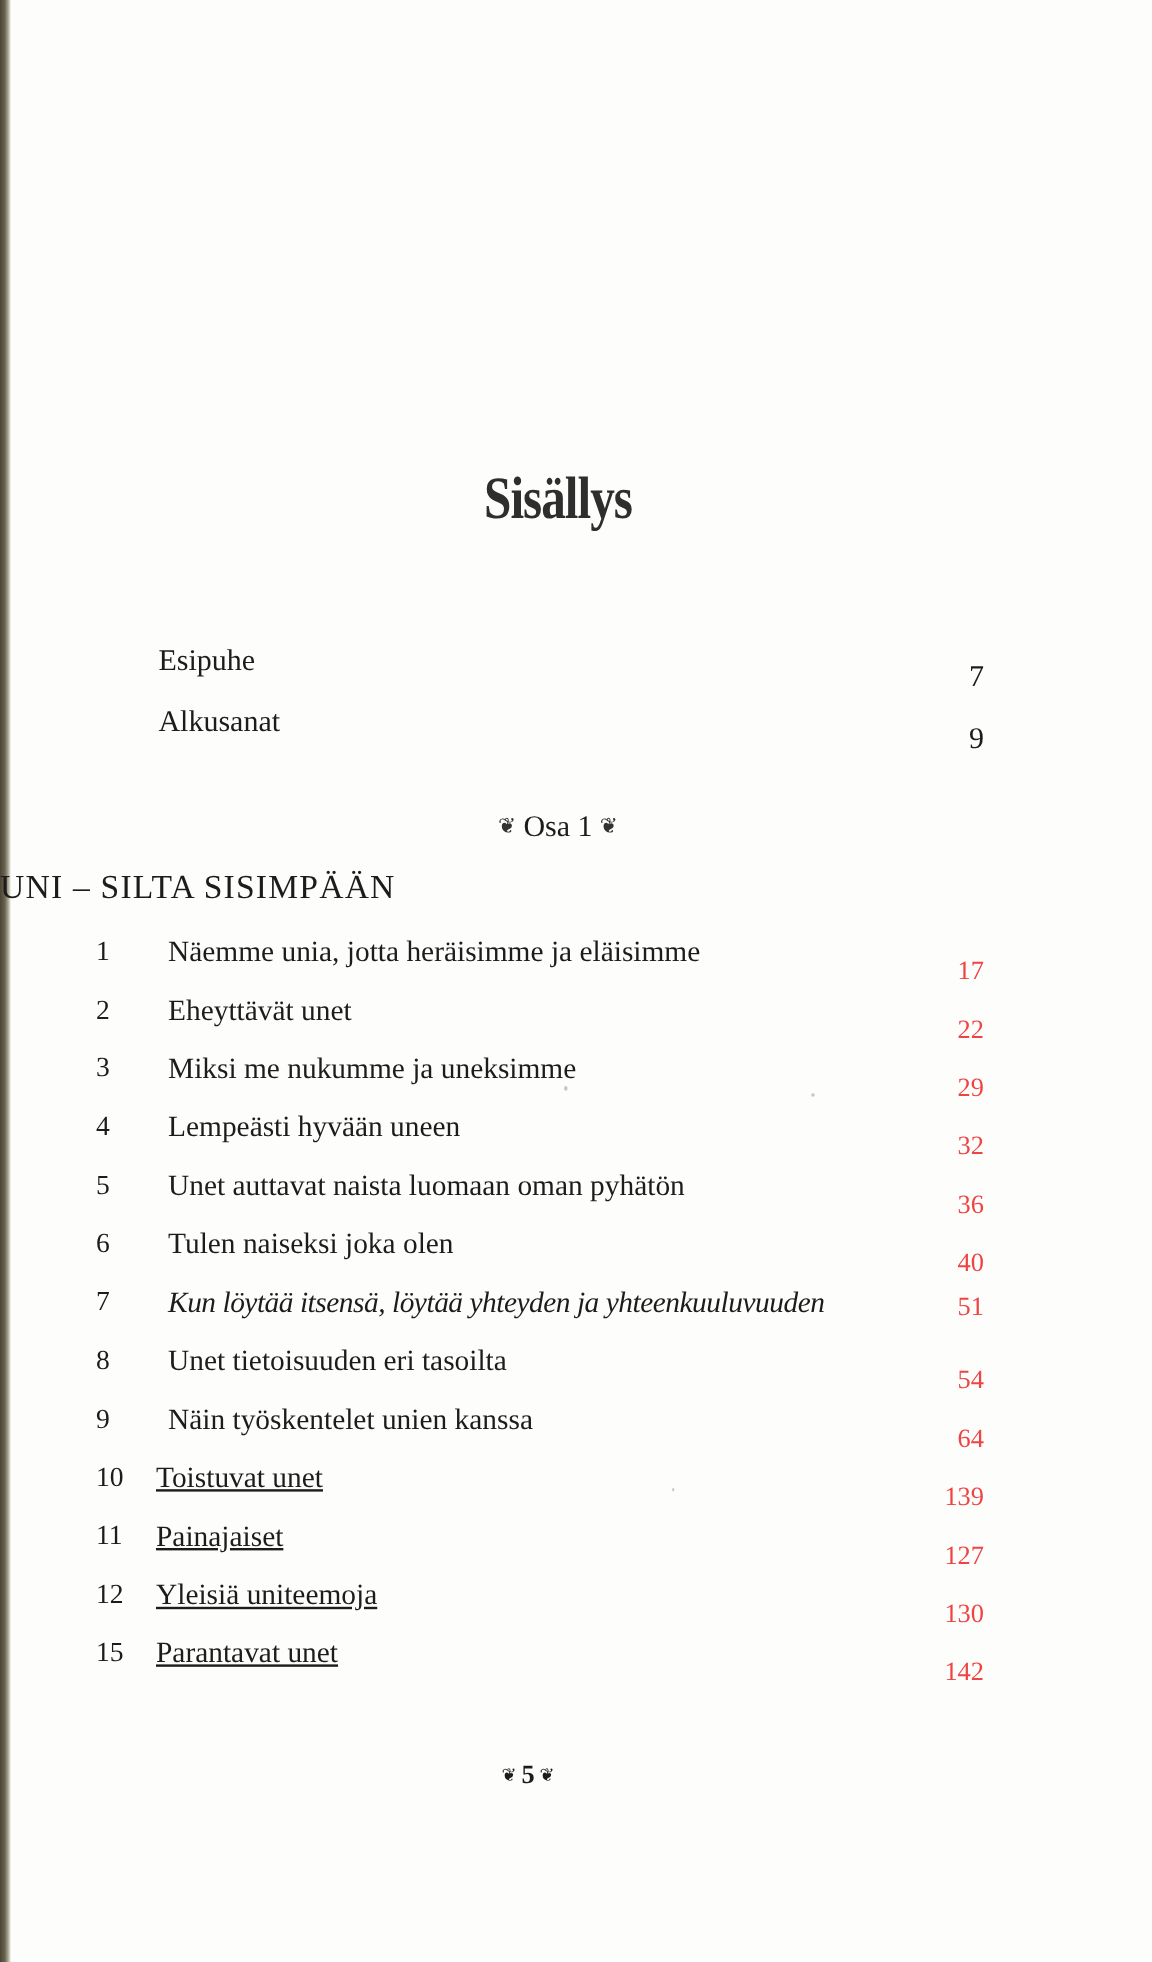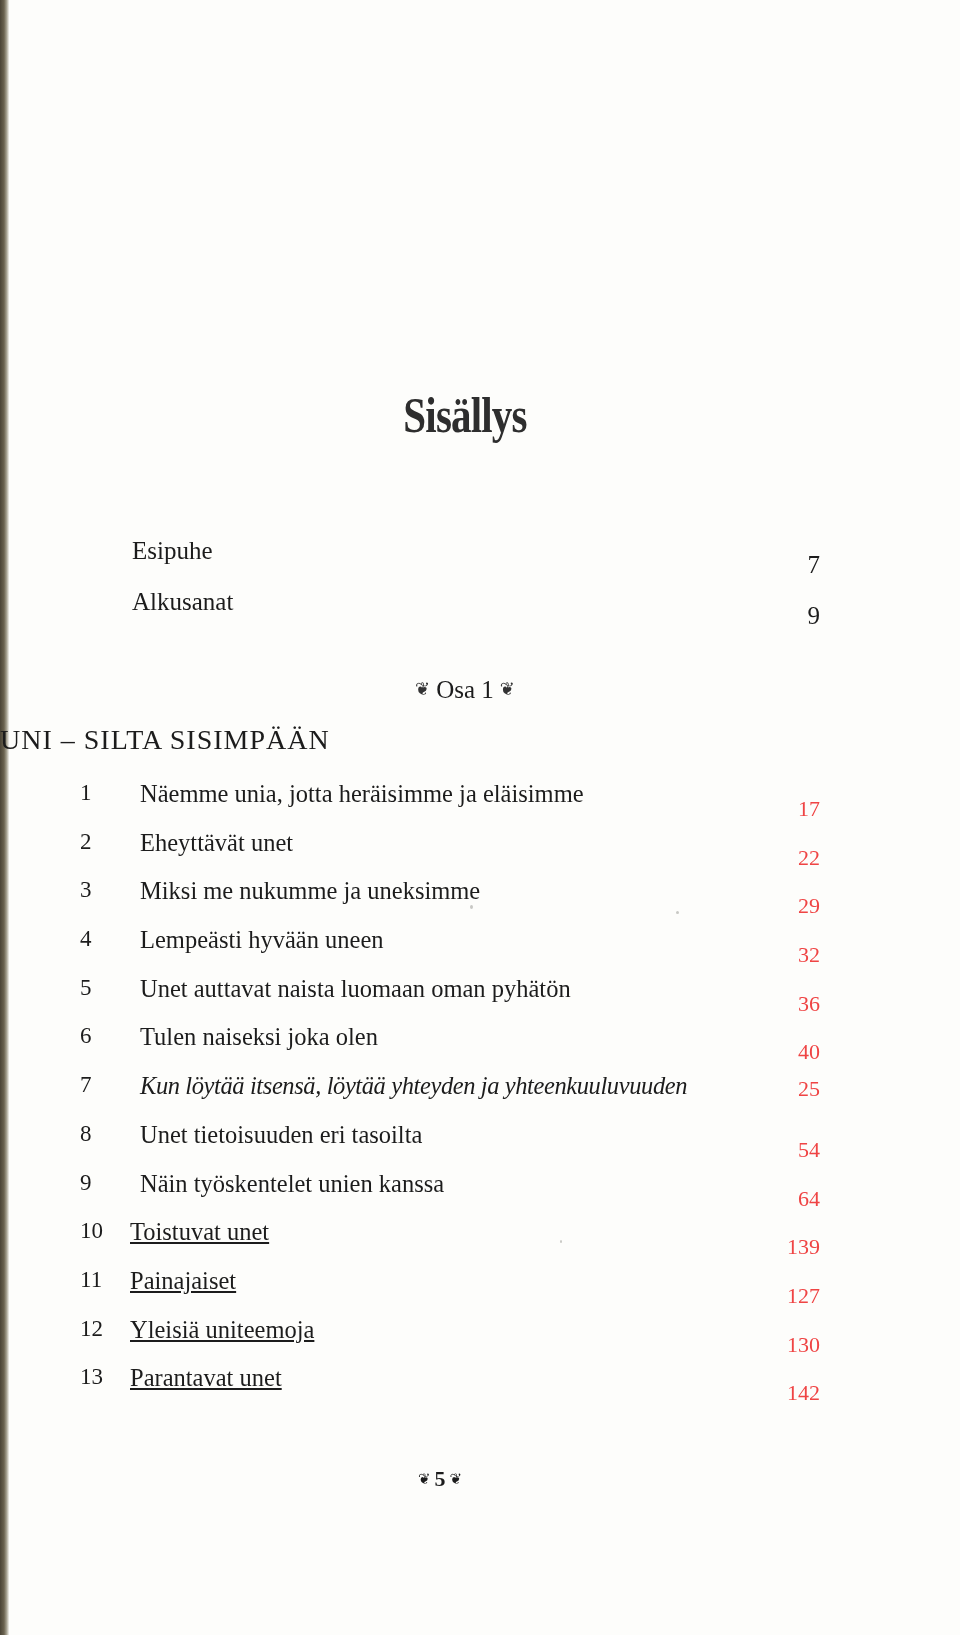--- a/index.html
+++ b/index.html
@@ -102,21 +102,21 @@
     <span class="page">36</span>
   </div>
   <div class="toc-row">
     <span class="num">6</span>
     <span class="text">Tulen naiseksi joka olen</span>
     <span class="page">40</span>
   </div>
   <div class="toc-row">
     <span class="num">7</span>
     <span class="text" style="letter-spacing:-0.4px;font-style:italic;">Kun löytää itsensä, löytää yhteyden ja yhteenkuuluvuuden</span>
-    <span class="page" style="top:4px;">25</span>
+    <span class="page" style="top:4px;">51</span>
   </div>
   <div class="toc-row">
     <span class="num">8</span>
     <span class="text">Unet tietoisuuden eri tasoilta</span>
     <span class="page">54</span>
   </div>
   <div class="toc-row">
     <span class="num">9</span>
     <span class="text">Näin työskentelet unien kanssa</span>
     <span class="page">64</span>
@@ -130,21 +130,21 @@
     <span class="num">11</span>
     <span class="text">Painajaiset</span>
     <span class="page">127</span>
   </div>
   <div class="toc-row wide">
     <span class="num">12</span>
     <span class="text">Yleisiä uniteemoja</span>
     <span class="page">130</span>
   </div>
   <div class="toc-row wide">
-    <span class="num">13</span>
+    <span class="num">15</span>
     <span class="text">Parantavat unet</span>
     <span class="page">142</span>
   </div>
 </div>
 
 <div class="footer">
   <span class="orn">❦</span><span>5</span><span class="orn">❦</span>
 </div>
 
 </body></html>

